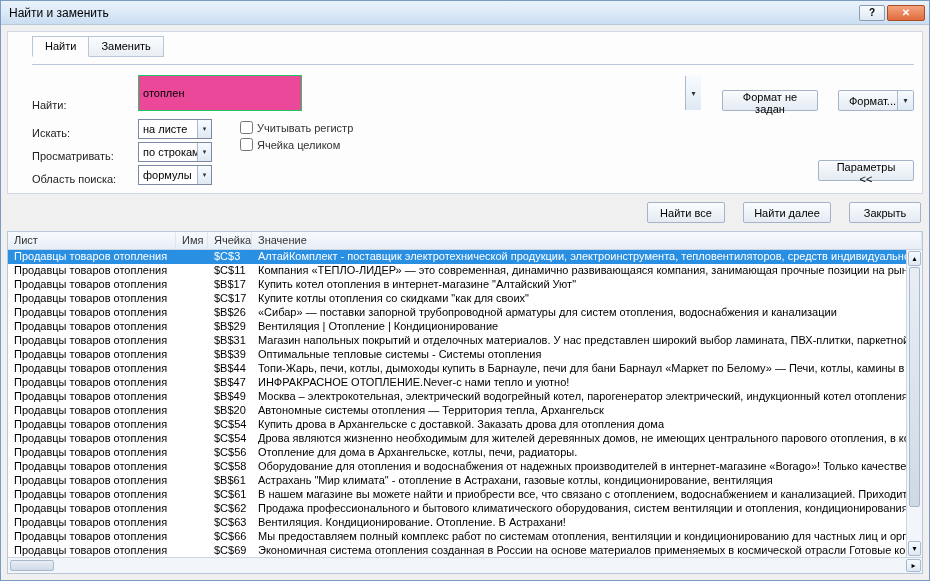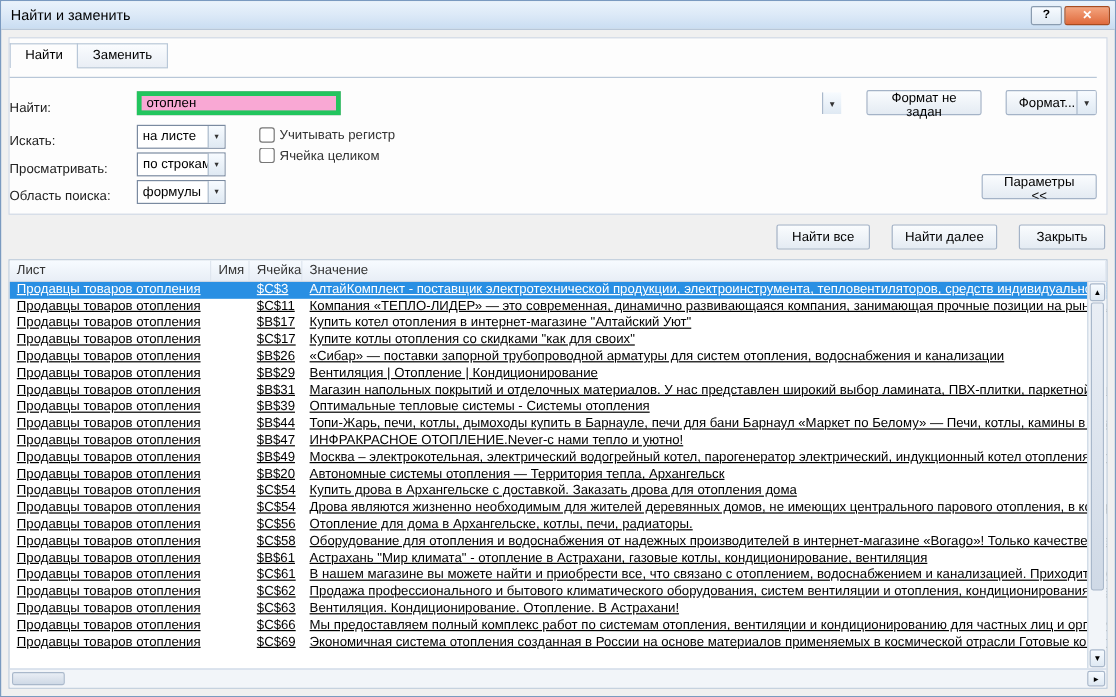--- a/index.html
+++ b/index.html
@@ -31,43 +31,43 @@
   }
   .winbtn.close {
     background: linear-gradient(to bottom,#f4a57f,#e06b3d);
     border-color:#a84b1f; width: 38px;
     color:#fff;
   }
   .content { flex: 1; display: flex; flex-direction: column; padding: 6px; gap: 6px; overflow: hidden;}
   .upper-panel {
     border: 1px solid #cfd8e4;
     background: #fdfdfd;
-    padding: 4px 8px 8px 0;
+    padding: 4px 8px 8px 24px;
     position: relative;
   }
   .tabs { display: flex; gap: 0; margin-bottom: 8px; }
   .tab {
     padding: 3px 12px 4px;
     border: 1px solid #b8c7d8;
     background: linear-gradient(to bottom,#fafcfe,#e9eef5);
     font-size: 11px;
     cursor: default;
   }
   .tab.active { background: #fdfdfd; border-bottom-color: #fdfdfd; position: relative; z-index: 1;}
   .tab + .tab { margin-left: -1px; }
   .tabstrip-border { border-top:1px solid #b8c7d8; margin-top:-1px; margin-bottom:10px;}
   .row { display: flex; align-items: flex-end; margin-bottom: 4px; gap: 20px;}
   .lbl { width: 86px; color:#222;}
   .find-input {
     flex: 1;
-    height: 20px;
-    border: 4px solid #22c55e;
+    height: 36px;
+    border: 1px solid #22c55e;
     padding: 1px 16px 1px 4px;
     font-family: inherit; font-size: 11px;
-    background:#f9a8d4;
+    background:#ec4899;
   }
   .dd-wrap { position: relative; flex:1; }
   .dd-arrow {
     position:absolute; right:1px; top:1px; bottom:1px; width:16px;
     background: linear-gradient(to bottom,#f7fbff,#dfe9f3);
     border-left:1px solid #a9b8cb;
     display:flex;align-items:center;justify-content:center;
     font-size:8px; color:#333;
   }
   .btn {
@@ -111,21 +111,21 @@
     background: linear-gradient(to bottom,#f7fbff,#e8eef6);
     border-bottom:1px solid #cbd6e4;
     font-size:11px; color:#333;justify-content:space-between;
   }
   .res-header > div { padding:2px 6px; border-right:1px solid #dfe6ef;}
   .col-sheet { width:168px; }
   .col-name { width:32px; }
   .col-cell { width:44px; }
   .col-val { flex:1; }
   .res-body { flex:1; overflow:hidden; position:relative;}
-  .res-row { display:flex; height:14px; font-size:11px; white-space:nowrap;text-decoration:underline;}
+  .res-row { display:flex; height:14px; font-size:11px; white-space:nowrap;}
   .res-row.sel { background:#298fe3; color:#fff;}
   .res-row > div { padding:0 6px; overflow:hidden;}
   .res-scroll-h {
     height:16px; border-top:1px solid #cbd6e4;
     background:#f2f5f9; position:relative;
   }
   .scroll-thumb {
     position:absolute; left:2px; top:2px; bottom:2px; width:44px;
     background: linear-gradient(to bottom,#e9eef5,#cfd9e6);
     border:1px solid #a9b8cb; border-radius:2px;

